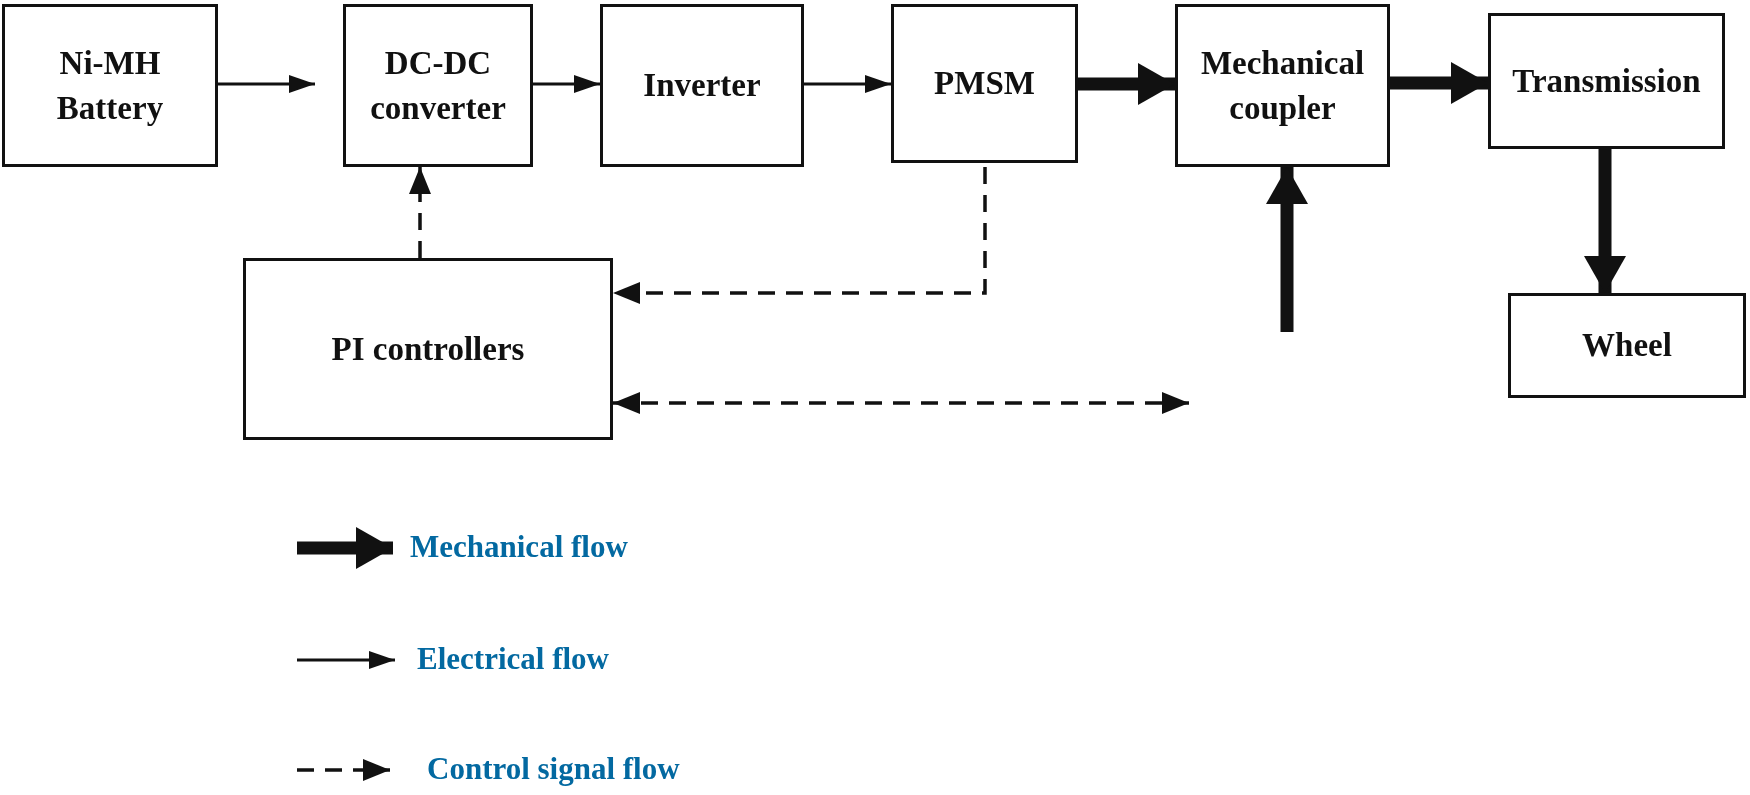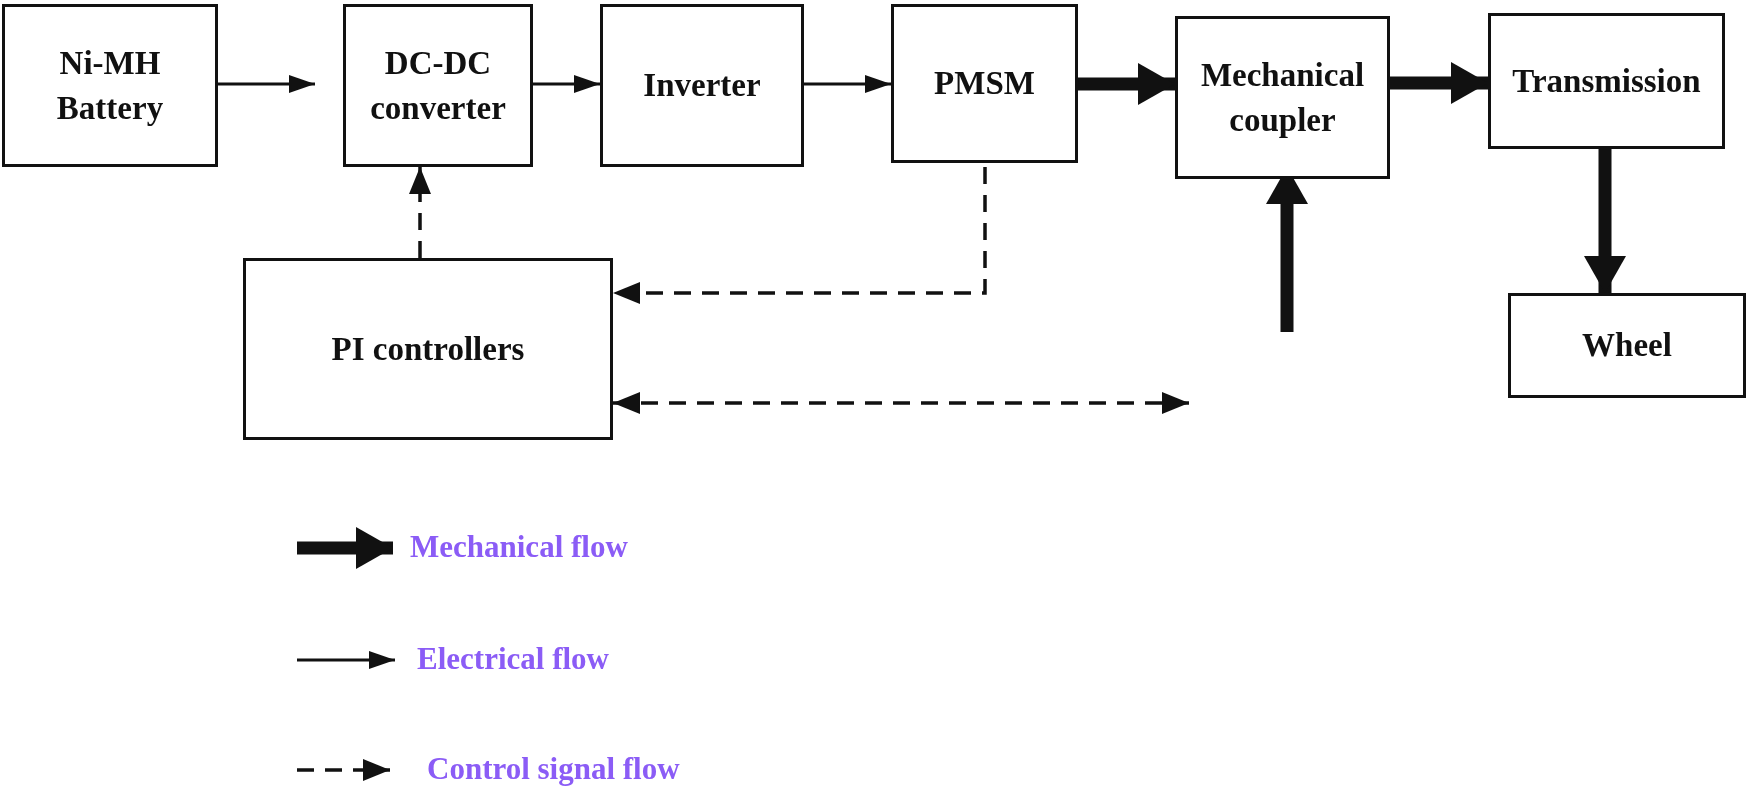--- a/index.html
+++ b/index.html
@@ -42,21 +42,21 @@
     font-weight: bold;
     font-size: 33px;
     line-height: 1.35;
     color: #111111;
   }
   .legend-label {
     position: absolute;
     transform: translateY(-52%);
     font-weight: bold;
     font-size: 31px;
-    color: #8b5cf6;
+    color: #0369a1;
     white-space: nowrap;
   }
 </style>
 </head>
 <body>
 
 <div class="canvas">
 
   <svg class="wires" viewBox="0 0 1750 795" aria-hidden="true">
     <defs>
@@ -100,21 +100,21 @@
   </div>
 
   <div class="box" style="left:600px; top:4px; width:204px; height:163px;">
     <span>Inverter</span>
   </div>
 
   <div class="box" style="left:891px; top:4px; width:187px; height:159px;">
     <span>PMSM</span>
   </div>
 
-  <div class="box" style="left:1175px; top:16px; width:215px; height:163px;">
+  <div class="box" style="left:1175px; top:4px; width:215px; height:163px;">
     <span>Mechanical</span>
     <span>coupler</span>
   </div>
 
   <div class="box" style="left:1488px; top:13px; width:237px; height:136px;justify-content:center;">
     <span>Transmission</span>
   </div>
 
   <div class="box" style="left:1508px; top:293px; width:238px; height:105px;">
     <span>Wheel</span>

